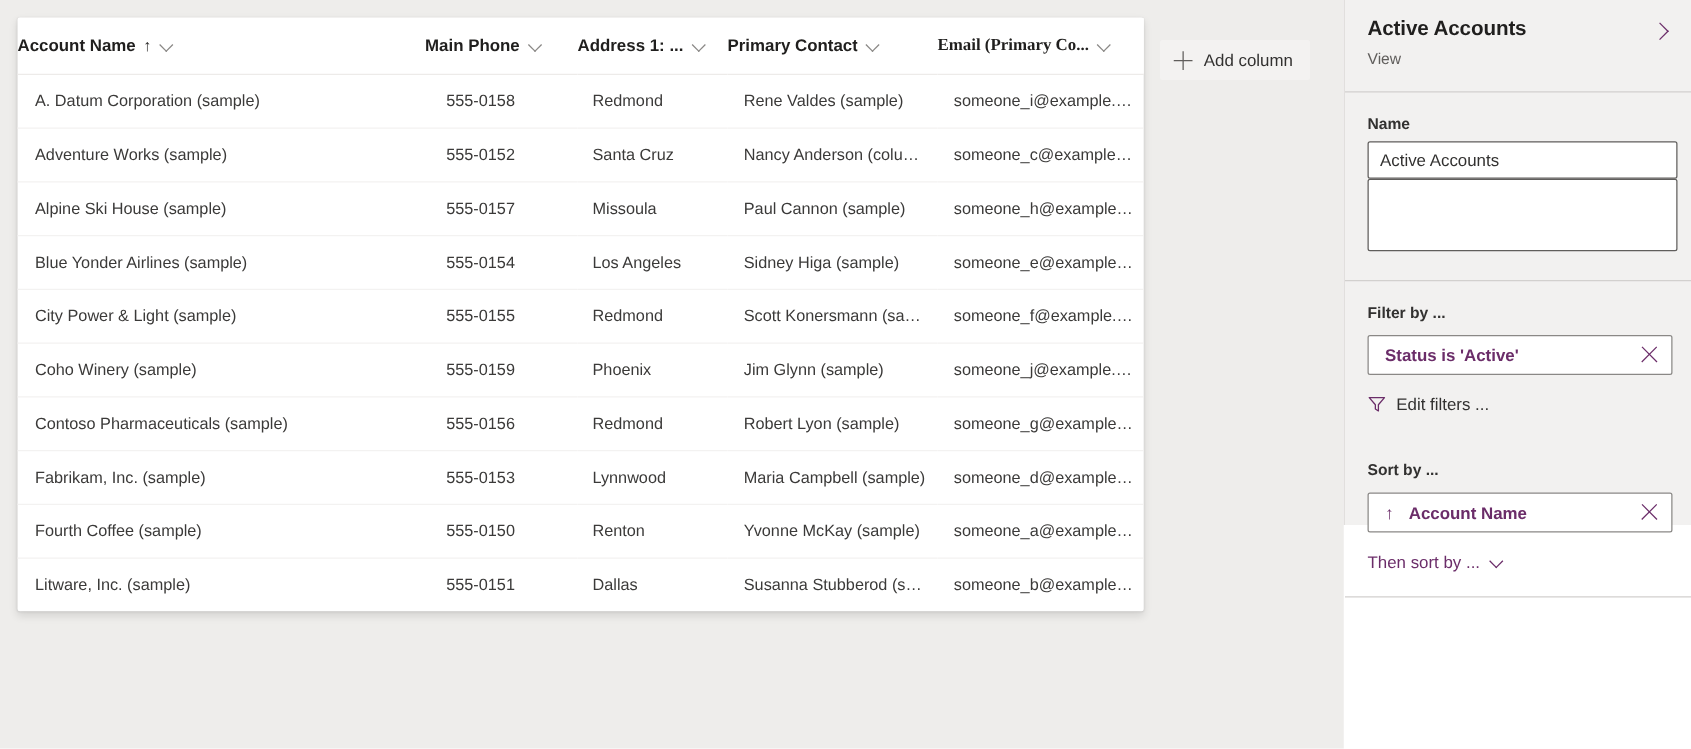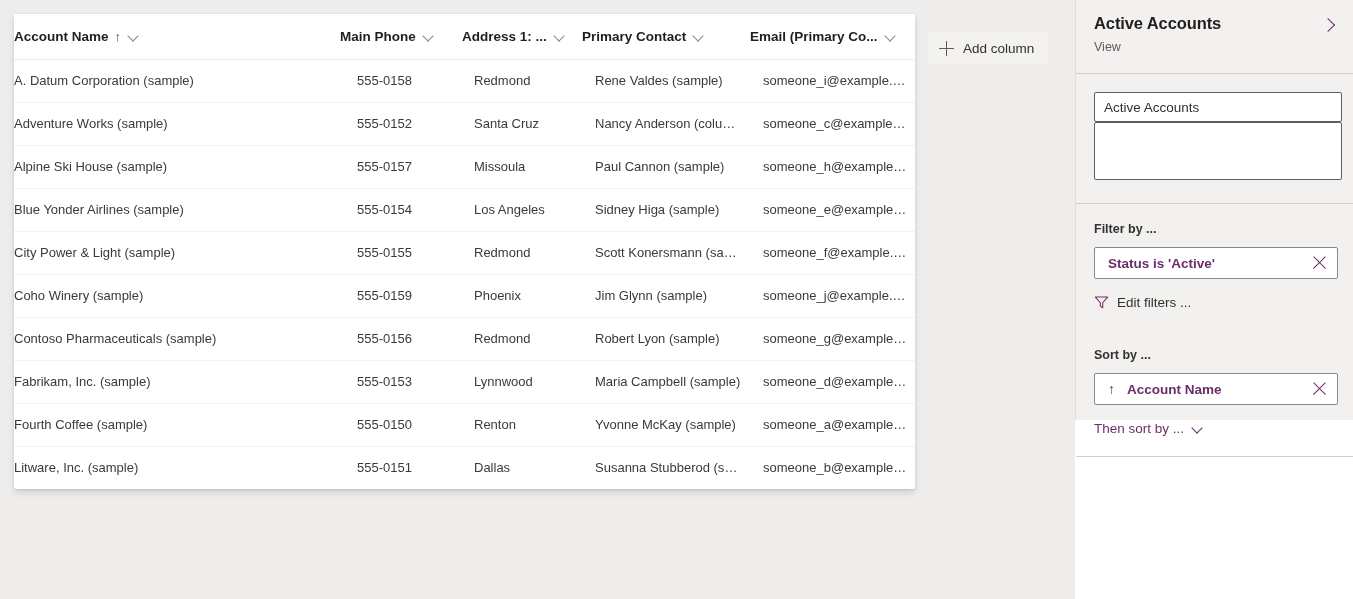--- a/index.html
+++ b/index.html
@@ -59,21 +59,21 @@
     border-bottom: 1px solid #edebe9;
     white-space: nowrap;
     overflow: hidden;
     background: #ffffff;
   }
 
   th.col-name    { width: 326px; padding-left: 14px; }
   th.col-phone   { width: 122px; padding-left: 17px; margin-top: 48px; }
   th.col-addr    { width: 120px; padding-left: 12px; }
   th.col-contact { width: 168px; padding-left: 13px; }
-  th.col-email   { width: 165px; padding-left: 13px; }
+  th.col-email   { width: 165px; padding-left: 13px; font-family: Liberation Serif, serif; }
 
   .th-inner {
     display: flex;
     align-items: center;
     gap: 5px;
   }
   .th-label {
     overflow: hidden;
     text-overflow: ellipsis;
     white-space: nowrap;
@@ -112,21 +112,21 @@
     color: #3b3a39;
     border-bottom: 1px solid #f3f2f1;
     vertical-align: middle;
     white-space: nowrap;
     overflow: hidden;
     text-overflow: ellipsis;
     padding-right: 8px;
   }
   tbody tr:last-child td { border-bottom: none; }
 
-  td.c-name    { }
+  td.c-name    { padding-left: 14px; }
   td.c-phone   { padding-left: 17px; }
   td.c-addr    { padding-left: 12px; }
   td.c-contact { padding-left: 13px; }
   td.c-email   { padding-left: 13px; }
 
   
   .add-column {
     position: absolute;
     left: 928px;
     top: 32px;
@@ -463,20 +463,21 @@
 
   <div class="panel">
 
     <div class="panel-header">
       <div class="panel-title">Active Accounts</div>
       <div class="panel-subtitle">View</div>
       <div class="panel-collapse"></div>
     </div>
 
     <div class="panel-section">
+      <div class="field-label">Name</div>
       <input class="text-field" type="text" value="Active Accounts" style="">
       <textarea class="text-area" placeholder="" style=""></textarea>
     </div>
 
     <div class="panel-section no-border">
       <div class="section-heading">Filter by ...</div>
       <div class="pill">
         <span class="pill-label">Status is 'Active'</span>
         <span class="pill-close"></span>
       </div>

